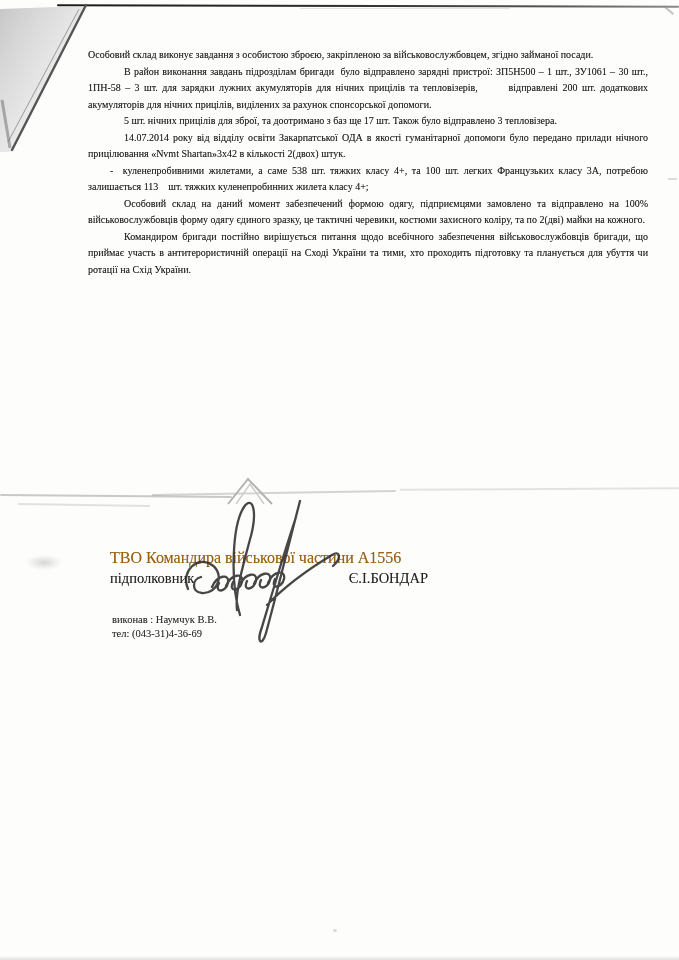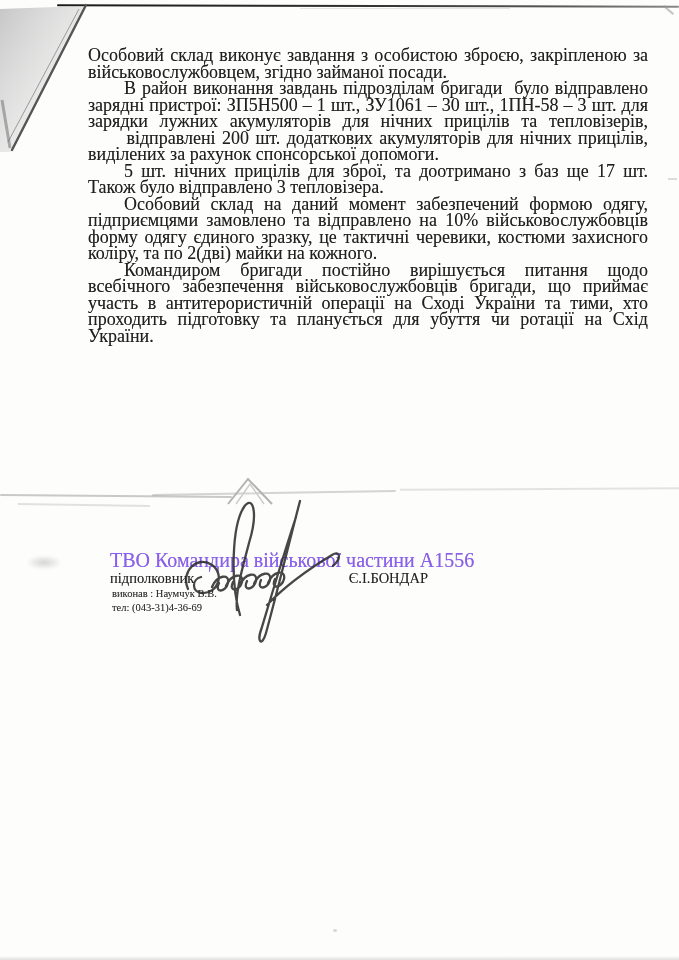--- a/index.html
+++ b/index.html
@@ -56,46 +56,46 @@
     position:absolute;left:333px;top:929px;width:4px;height:3px;
     background:rgba(175,175,175,.5);border-radius:50%;
   }
   .bottom-edge{
     position:absolute;left:0;bottom:0;width:100%;height:4px;
     background:linear-gradient(to bottom,rgba(200,200,200,0),rgba(195,195,195,.5));
   }
   
   .textblock{
     position:absolute;left:88px;top:47px;width:560px;
-    font-size:18px;line-height:16.5px;
+    font-size:10px;line-height:16.5px;
     text-align:justify;
     color:#202020;
     text-shadow:0 0 .5px rgba(45,45,45,.45);
   }
   .textblock p{margin:0;padding:0;}
   .p-indent{text-indent:36px;}
   .p-bullet{text-indent:22px;}
   .p-flush{text-indent:0;}
   
   .sig-title{
     position:absolute;left:110px;top:549px;
-    font-size:20px;color:#8b5cf6;
+    font-size:16px;color:#a16207;
     text-shadow:0 0 .5px rgba(45,45,45,.4);
   }
   .sig-row{
     position:absolute;left:110px;top:570px;width:318px;
     display:flex;justify-content:space-between;
     font-size:14.5px;color:#242424;
     text-shadow:0 0 .5px rgba(45,45,45,.4);
   }
   .signature-svg{
     position:absolute;left:172px;top:497px;width:176px;height:152px;
   }
   .footer-note{
-    position:absolute;left:112px;top:587px;
+    position:absolute;left:112px;top:613px;
     font-size:10.5px;line-height:13.5px;color:#2c2c2c;
     text-shadow:0 0 .4px rgba(60,60,60,.4);
   }
 </style>
 </head>
 <body>
 
 <div class="page">
 
   <div class="top-edge-line"></div>
@@ -124,21 +124,23 @@
     <polyline points="10,28 24,8 38,28" fill="none" stroke="#cbcbcb" stroke-width="1.4"></polyline>
   </svg>
   <div class="margin-smudge"></div>
   <div class="stray-dot"></div>
   <div class="bottom-edge"></div>
 
   <div class="textblock">
     <p class="p-flush">Особовий склад виконує завдання з особистою зброєю, закріпленою за військовослужбовцем, згідно займаної посади.</p>
     <p class="p-indent">В район виконання завдань підрозділам бригади &nbsp;було відправлено зарядні пристрої: ЗП5Н500 – 1 шт., ЗУ1061 – 30 шт., 1ПН-58 – 3 шт. для зарядки лужних акумуляторів для нічних прицілів та тепловізерів, &nbsp;&nbsp;&nbsp;&nbsp;&nbsp;&nbsp;відправлені 200 шт. додаткових акумуляторів для нічних прицілів, виділених за рахунок спонсорської допомоги.</p>
     <p class="p-indent">5 шт. нічних прицілів для зброї, та доотримано з баз ще 17 шт. Також було відправлено 3 тепловізера.</p>
-    <p class="p-indent">Особовий склад на даний момент забезпечений формою одягу, підприємцями замовлено та відправлено на 10% військовослужбовців форму одягу єдиного зразку, це тактичні черевики, костюми захисного коліру, та по 2(дві) майки на кожного.</p>
+    <p class="p-indent">14.07.2014 року від відділу освіти Закарпатської ОДА в якості гуманітарної допомоги було передано прилади нічного прицілювання «Nvmt Shartan»3х42 в кількості 2(двох) штук.</p>
+    <p class="p-bullet">- &nbsp;куленепробивними жилетами, а саме 538 шт. тяжких класу 4+, та 100 шт. легких Французьких класу 3А, потребою залишається 113 &nbsp;&nbsp;&nbsp;шт. тяжких куленепробинних жилета класу 4+;</p>
+    <p class="p-indent">Особовий склад на даний момент забезпечений формою одягу, підприємцями замовлено та відправлено на 100% військовослужбовців форму одягу єдиного зразку, це тактичні черевики, костюми захисного коліру, та по 2(дві) майки на кожного.</p>
     <p class="p-indent">Командиром бригади постійно вирішується питання щодо всебічного забезпечення військовослужбовців бригади, що приймає участь в антитерористичній операції на Сході України та тими, хто проходить підготовку та планується для убуття чи ротації на Схід України.</p>
   </div>
 
   <div class="sig-title">ТВО Командира військової частини А1556</div>
   <div class="sig-row">
     <span>підполковник</span>
     <span>Є.І.БОНДАР</span>
   </div>
   <svg class="signature-svg" viewBox="0 0 176 152">
     <path d="M68,118 C58,85 60,28 72,10 C80,-2 87,13 77,46 C70,73 63,96 65,113

